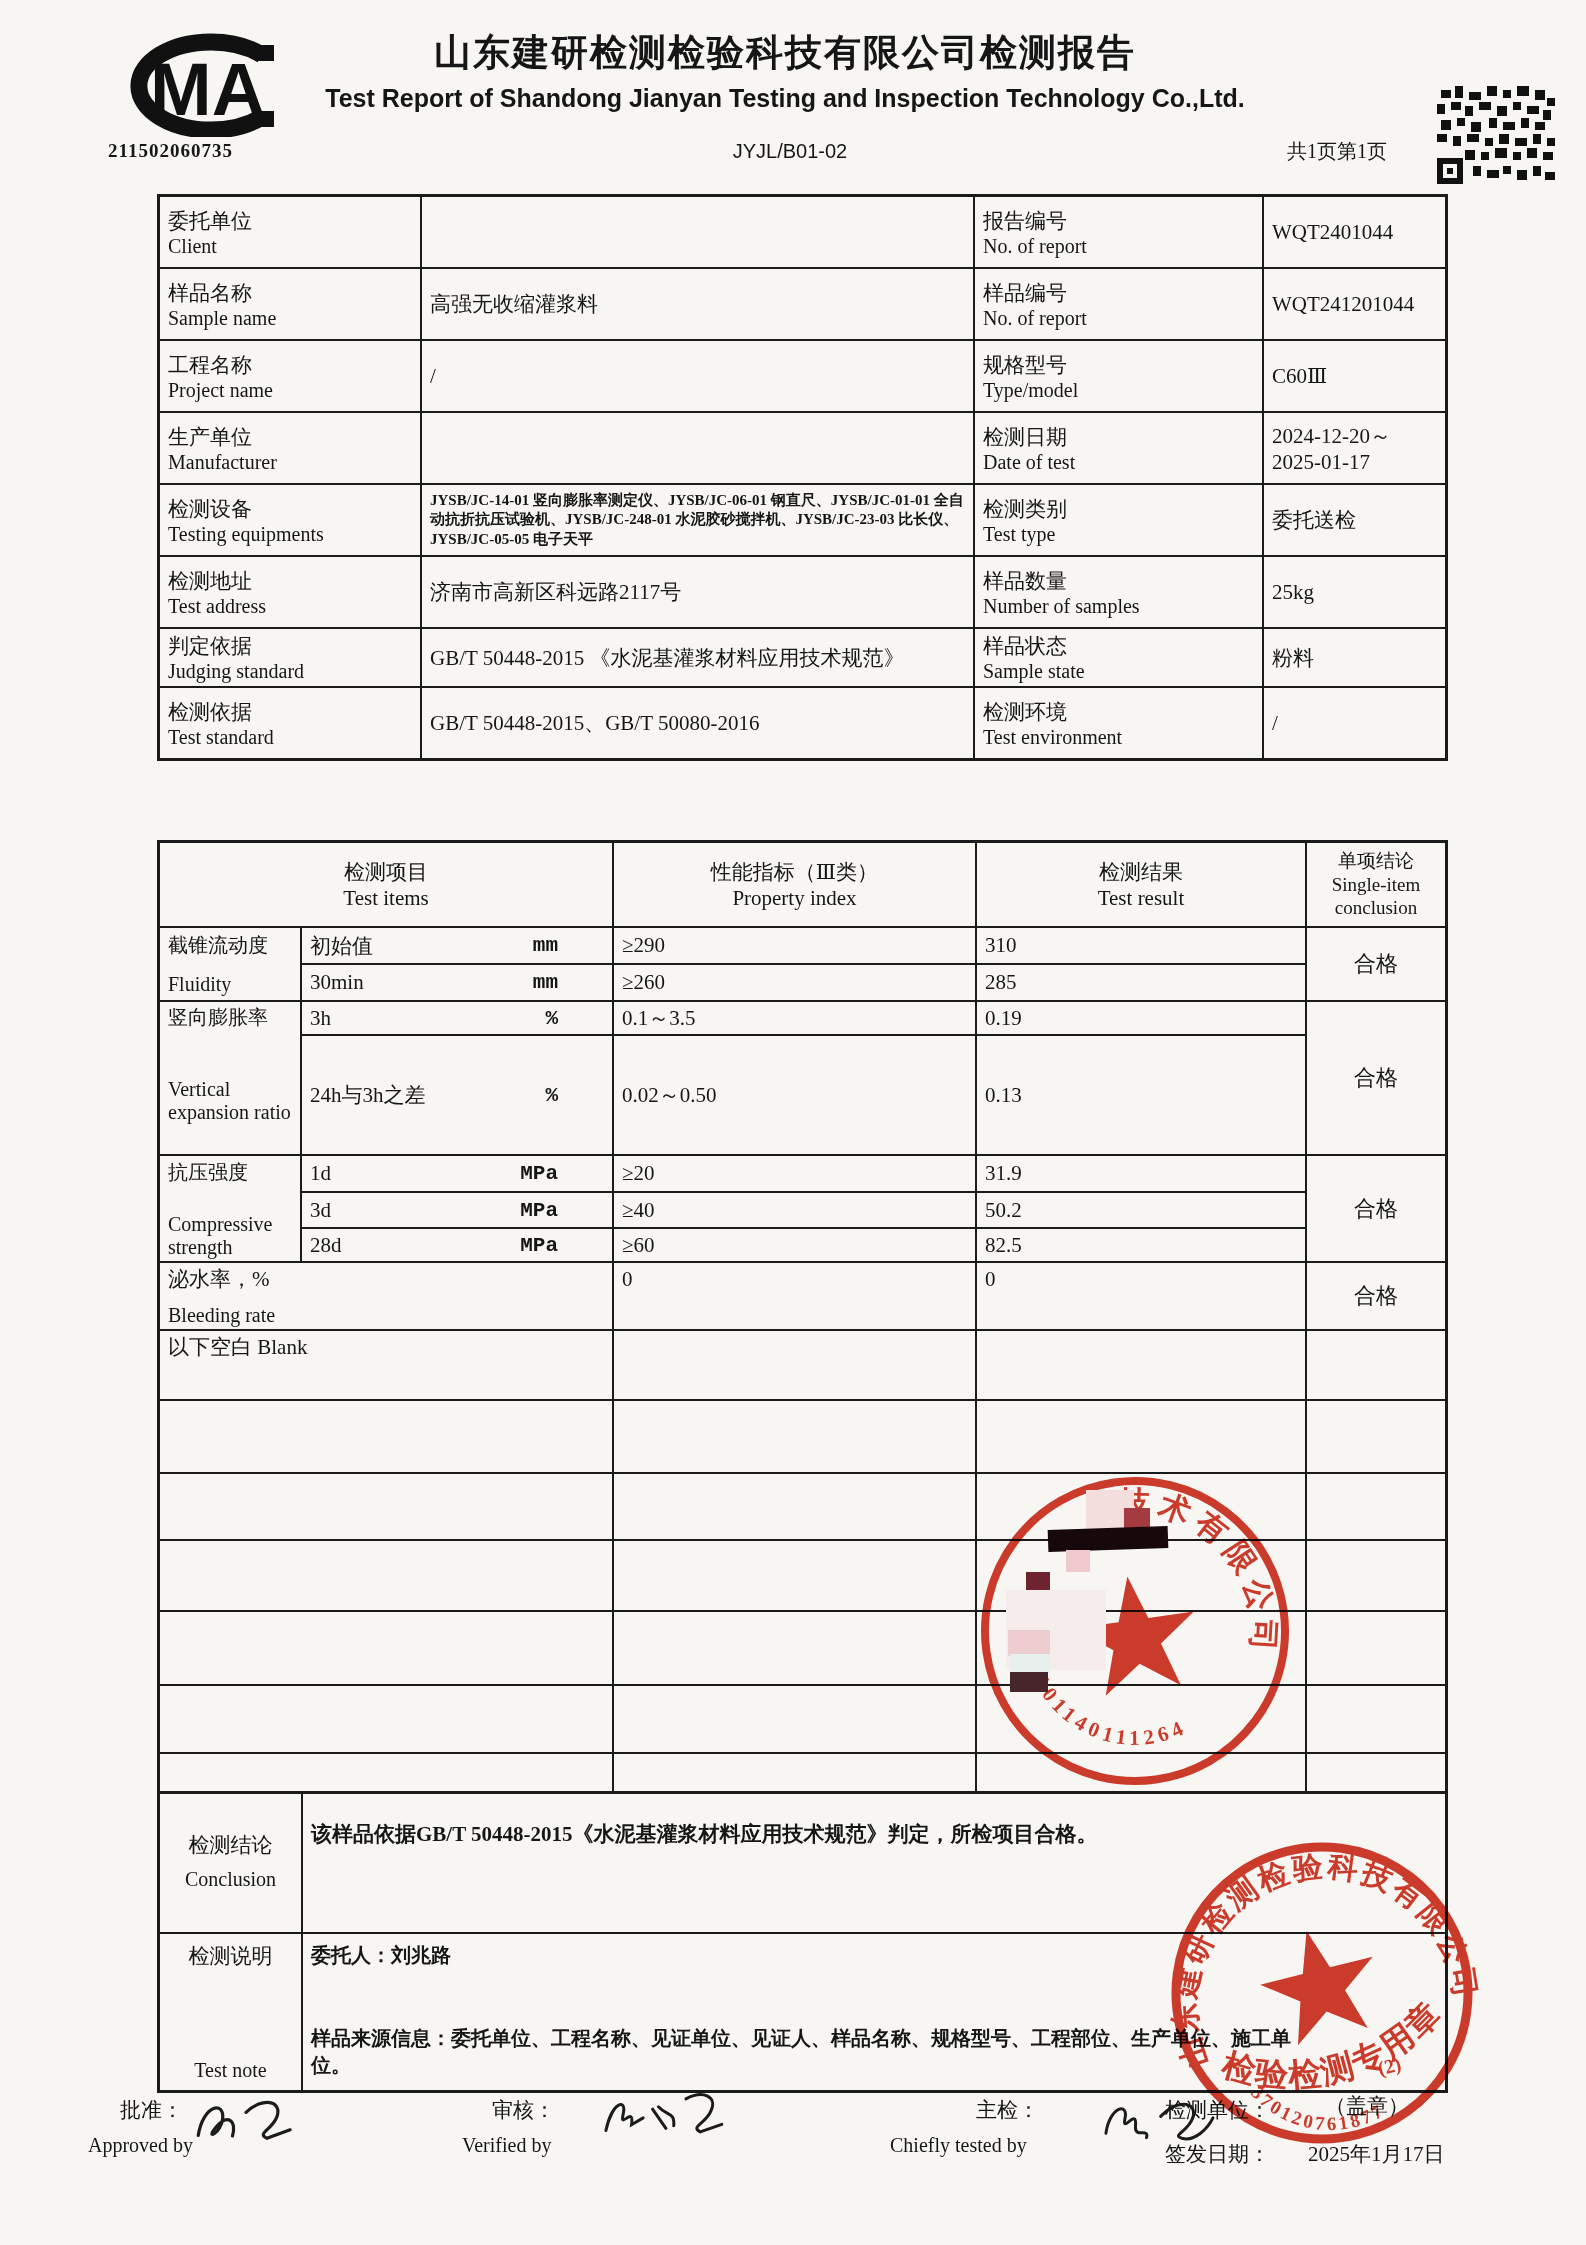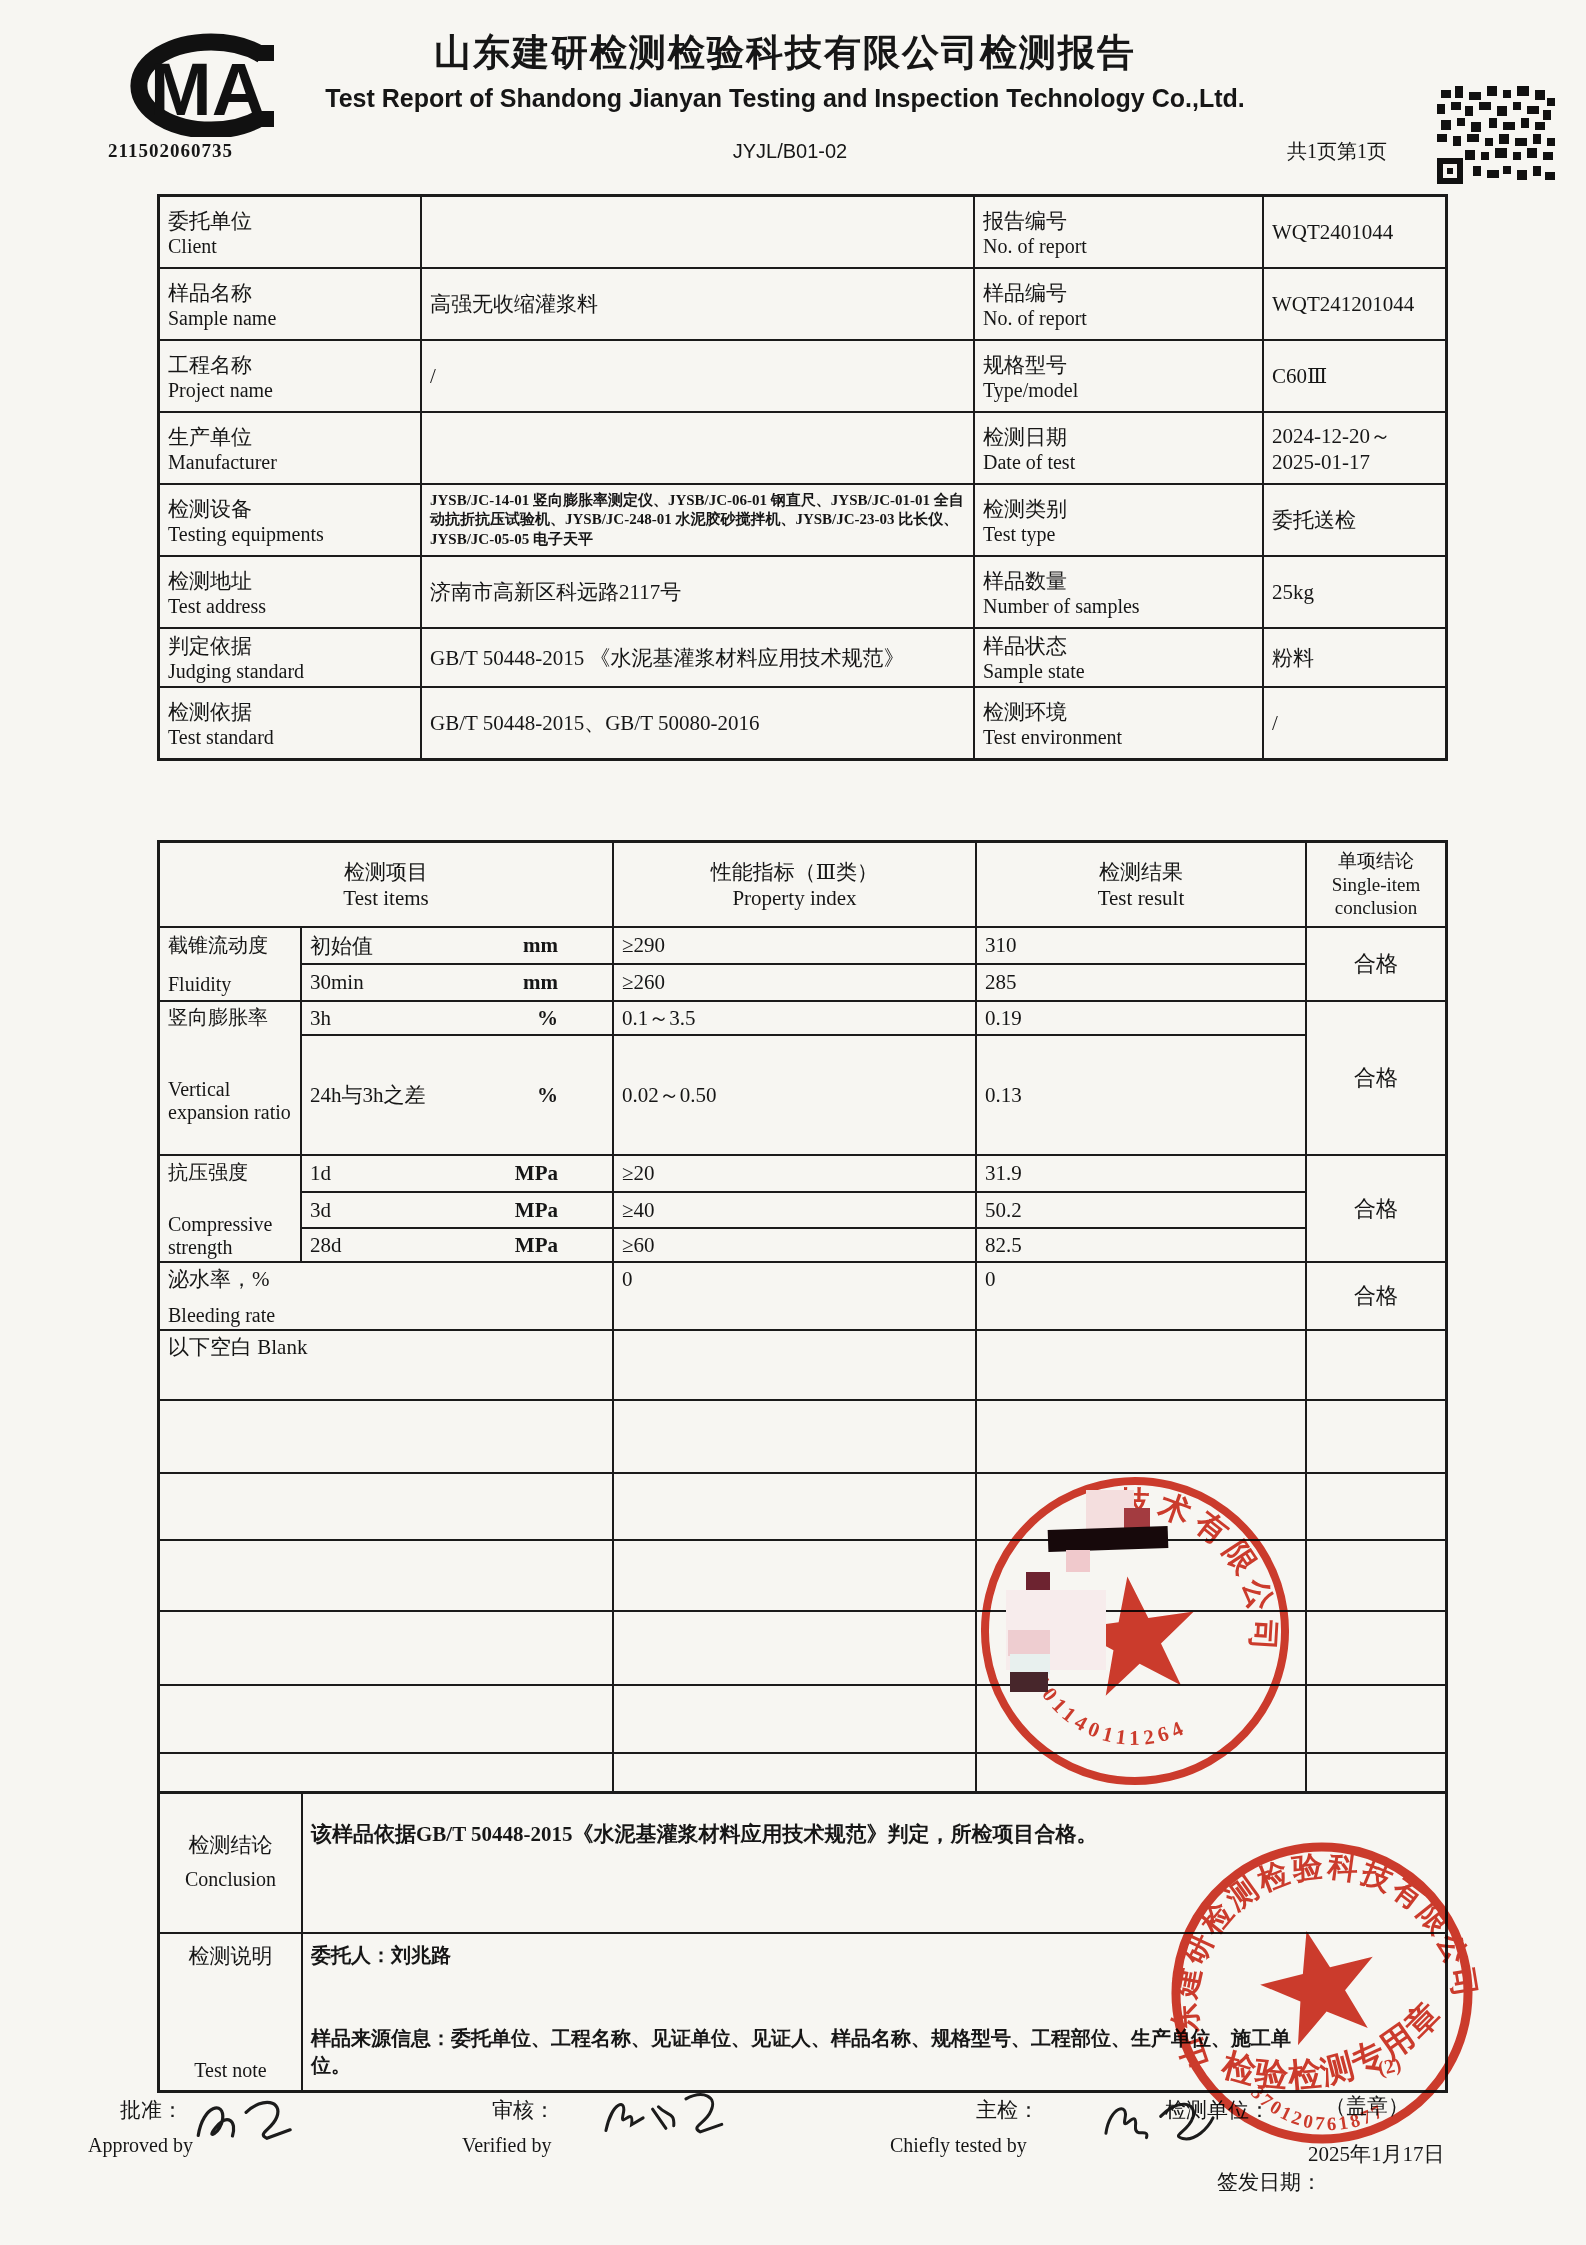--- a/index.html
+++ b/index.html
@@ -17,21 +17,21 @@
   td{border:2px solid #1b1b1b;padding:2px 8px;font-size:21px;vertical-align:middle;overflow:hidden;}
   .tbl{position:absolute;left:158px;}
   .outer{outline:1.5px solid #1b1b1b;}
   .lblcell{display:flex;flex-direction:column;justify-content:space-between;height:100%;}
   .lz{font-size:21px;}
   .le{font-size:20px;}
   .val{font-size:21px;white-space:pre-line;}
   .equip{font-size:15px;font-weight:600;line-height:1.3;letter-spacing:0;}
   .hdrcell{display:flex;flex-direction:column;justify-content:space-between;align-items:center;height:100%;padding:6px 0;}
   .subcell{display:flex;justify-content:space-between;align-items:center;padding-right:46px;}
-  .unit{font-weight:600;}
+  .unit{font-weight:600;font-family:Liberation Mono, monospace;}
   .ok{text-align:center;font-size:22px;}
   .namecell{display:flex;flex-direction:column;justify-content:space-between;height:100%;font-size:20px;}
   .noteline{font-size:20px;}
   .sig{position:absolute;}
   .foot-zh{font-size:21px;position:absolute;}
   .foot-en{font-size:20px;position:absolute;}
   .stamp{position:absolute;mix-blend-mode:multiply;opacity:.93;}
   .pix{position:absolute;}
 </style>
 </head>
@@ -467,21 +467,21 @@
 
   <div class="foot-zh" style="left:976px;top:2096px;">主检：</div>
   <div class="foot-en" style="left:890px;top:2134px;">Chiefly tested by</div>
   <svg class="sig" style="left:1095px;top:2088px;transform:rotate(-5deg);" width="140" height="64" viewBox="0 0 140 64">
     <path d="M10 40 C16 14 36 10 30 28 C26 42 44 16 40 36 C38 48 54 38 50 48" fill="none" stroke="#1c1c1c" stroke-width="3" stroke-linecap="round"></path>
     <path d="M66 28 C84 12 104 16 98 32 C92 46 74 48 86 52 C98 56 112 44 118 34" fill="none" stroke="#1c1c1c" stroke-width="3" stroke-linecap="round"></path>
   </svg>
 
   <div class="foot-zh" style="left:1165px;top:2096px;">检测单位：</div>
   <div class="foot-zh" style="left:1325px;top:2092px;">（盖章）</div>
-  <div class="foot-zh" style="left:1217px;top:2140px;margin-top:28px;">签发日期：</div>
+  <div class="foot-zh" style="left:1165px;top:2140px;">签发日期：</div>
   <div class="foot-zh" style="left:1308px;top:2140px;">2025年1月17日</div>
 
   <svg class="stamp" style="left:972px;top:1468px;transform:rotate(-8deg);" width="326" height="326" viewBox="0 0 326 326">
     <circle cx="163" cy="163" r="150" fill="none" stroke="#cf2e1e" stroke-width="8"></circle>
     <path id="midArc" d="M 163 45 A 118 118 0 0 1 281 163 A 118 118 0 0 1 242 251" fill="none"></path>
     <text fill="#cf2e1e" font-size="31" font-weight="700" letter-spacing="7">
       <textPath href="#midArc">技术有限公司</textPath>
     </text>
     <polygon points="163,108 178,152 224,152 187,179 201,223 163,196 125,223 139,179 102,152 148,152" fill="#cf2e1e"></polygon>
     <path id="midNum" d="M 56 198 A 112 112 0 0 0 270 198" fill="none"></path>

